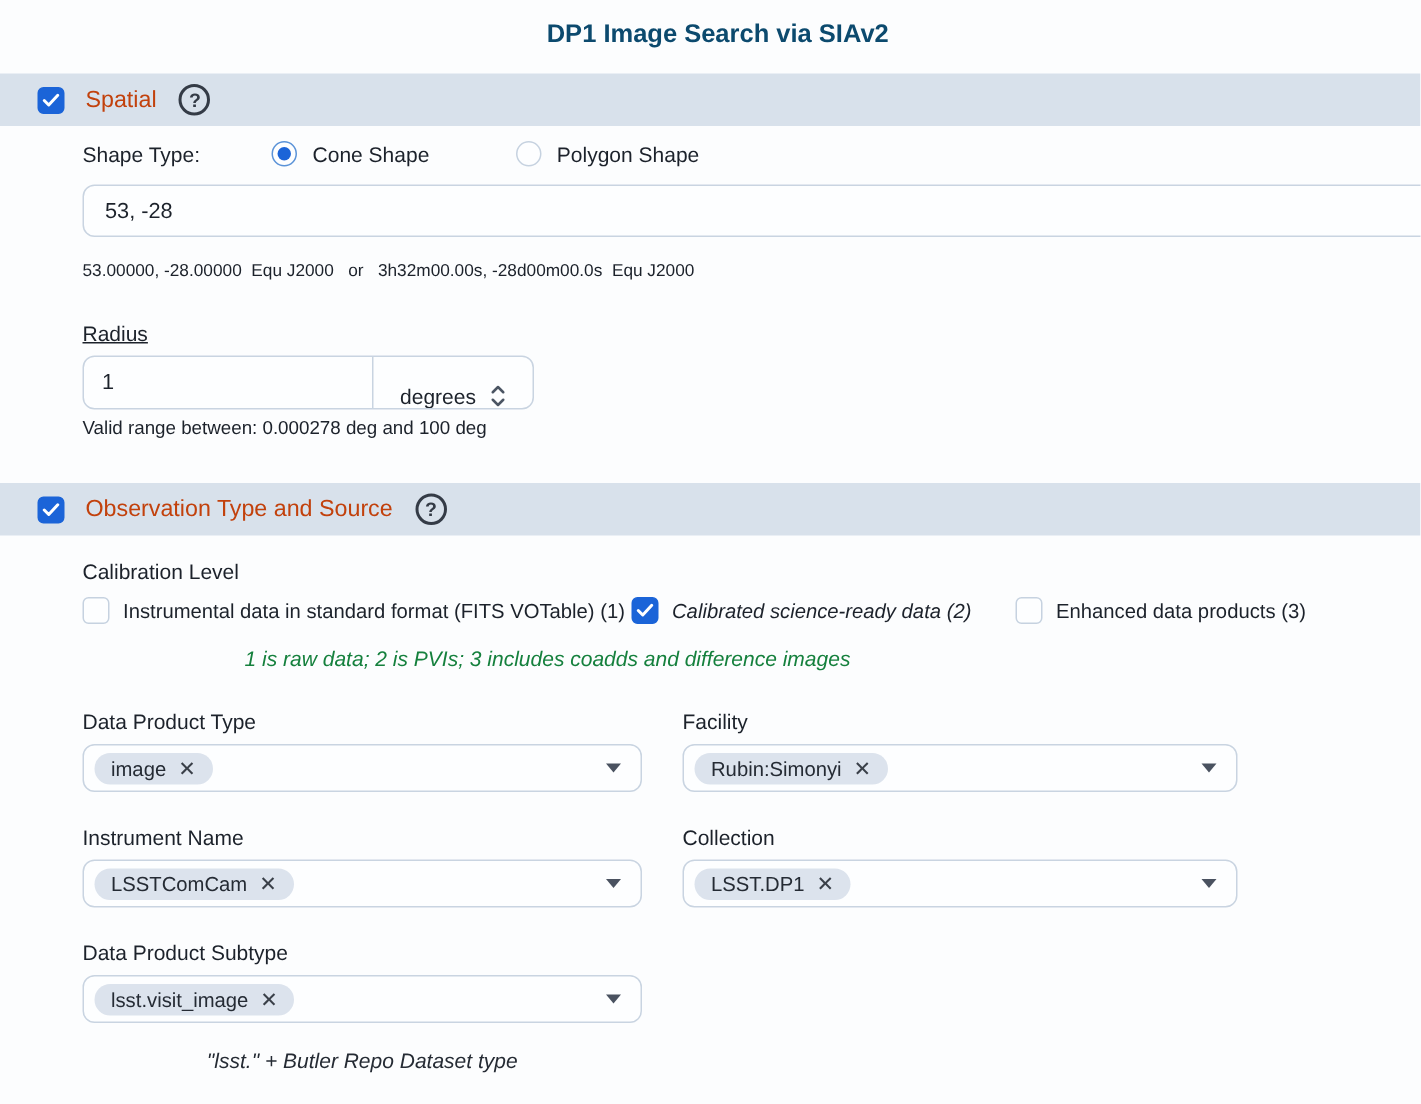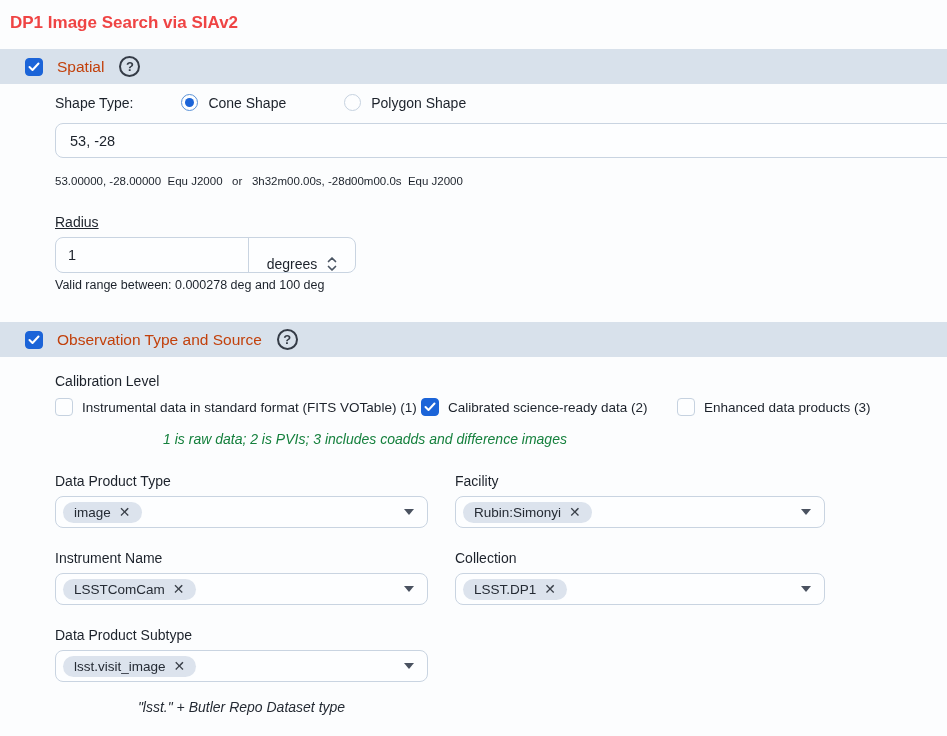--- a/index.html
+++ b/index.html
@@ -7,21 +7,22 @@
   body {
     font-family: "Liberation Sans", "DejaVu Sans", sans-serif;
     background: #fcfdfe;
     color: #1c222b;
     font-size: 14px;
   }
   .page-title {
     margin: 13px 0 0 10px;
     font-size: 17px;
     font-weight: 700;
-    color: #ef4444;
+    color: #0c4a6e;
+    text-align: center;
   }
   .section-bar {
     margin-top: 16px;
     height: 35px;
     background: #d8e1eb;
     display: flex;
     align-items: center;
     padding-left: 25px;
   }
   .section-bar .section-label {
@@ -140,21 +141,21 @@
   
   .group-label { margin-top: 16px; font-size: 14px; }
   .cb-row {
     margin-top: 9px;
     display: flex;
     align-items: center;
   }
   .cb-opt { display: flex; align-items: center; cursor: pointer; }
   .cb-opt .lbl { margin-left: 9px; font-size: 13.5px; }
   .cb-opt.c1 { width: 366px; }
-  .cb-opt.c2 { width: 256px; }
+  .cb-opt.c2 { width: 256px; font-style: italic; }
   .note {
     margin-top: 15px;
     font-style: italic;
     font-size: 14px;
     color: #15803d;
     width: 620px;
     text-align: center;
   }
   
   .field-grid {

